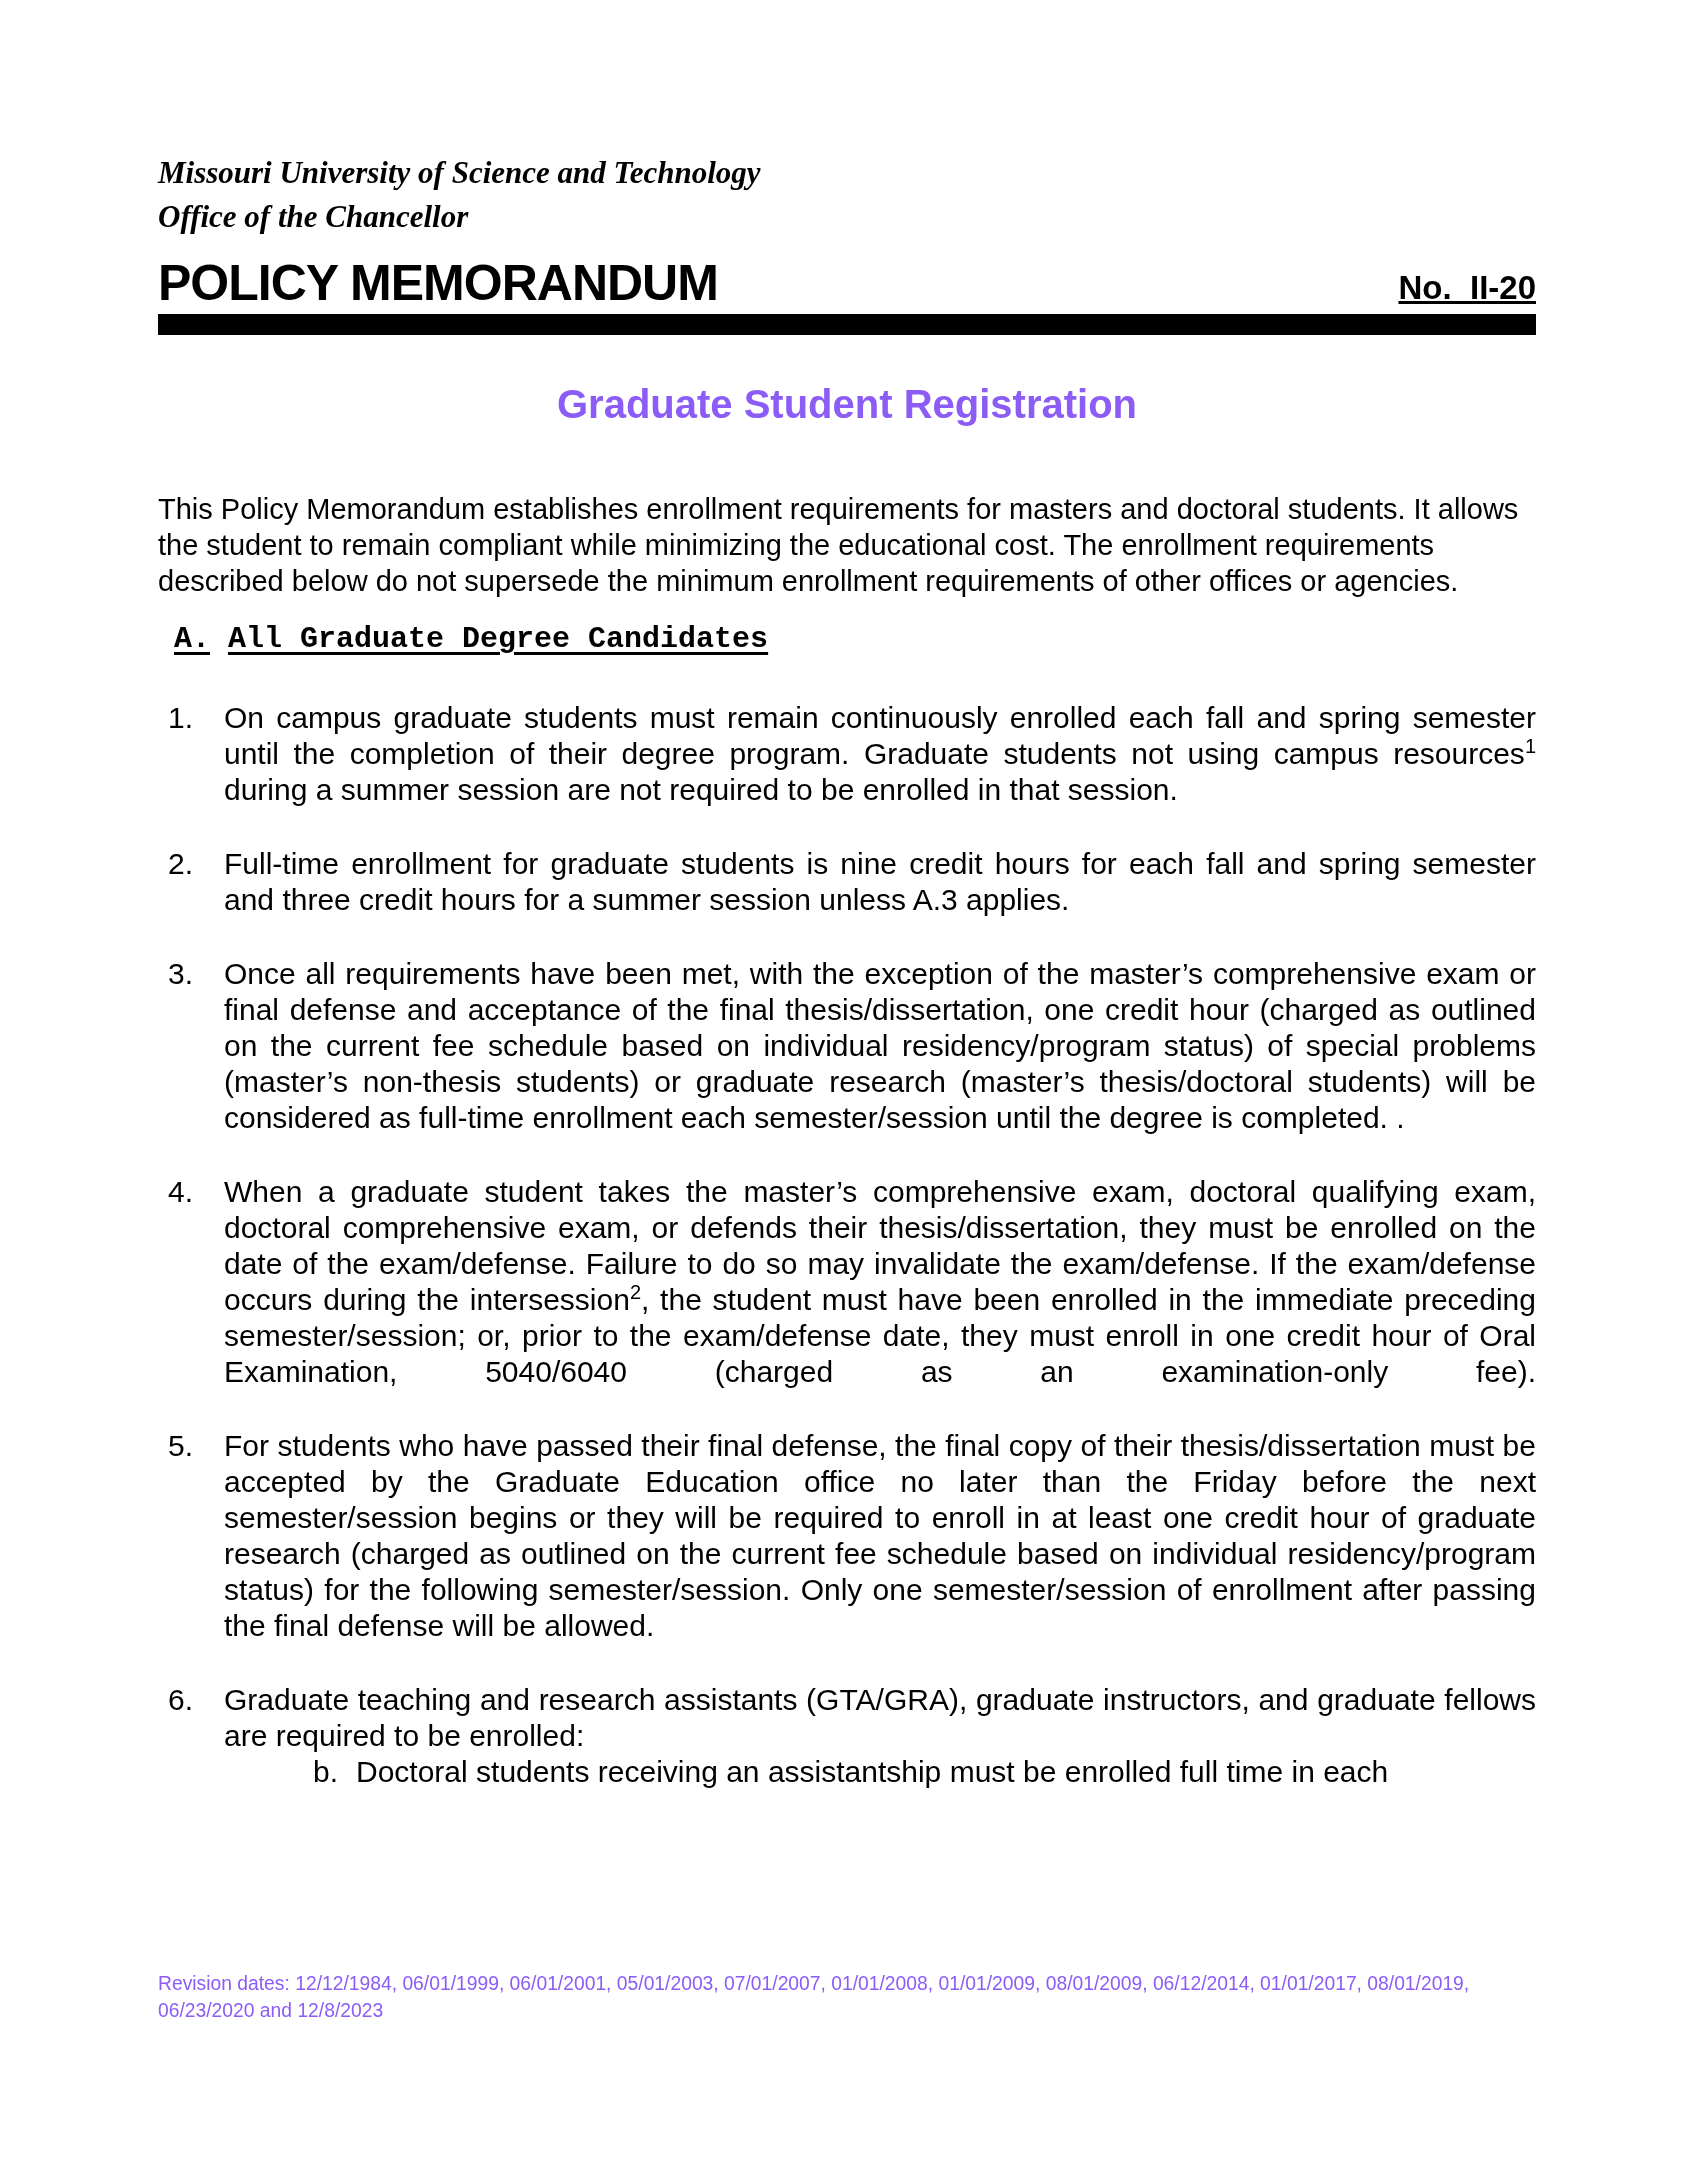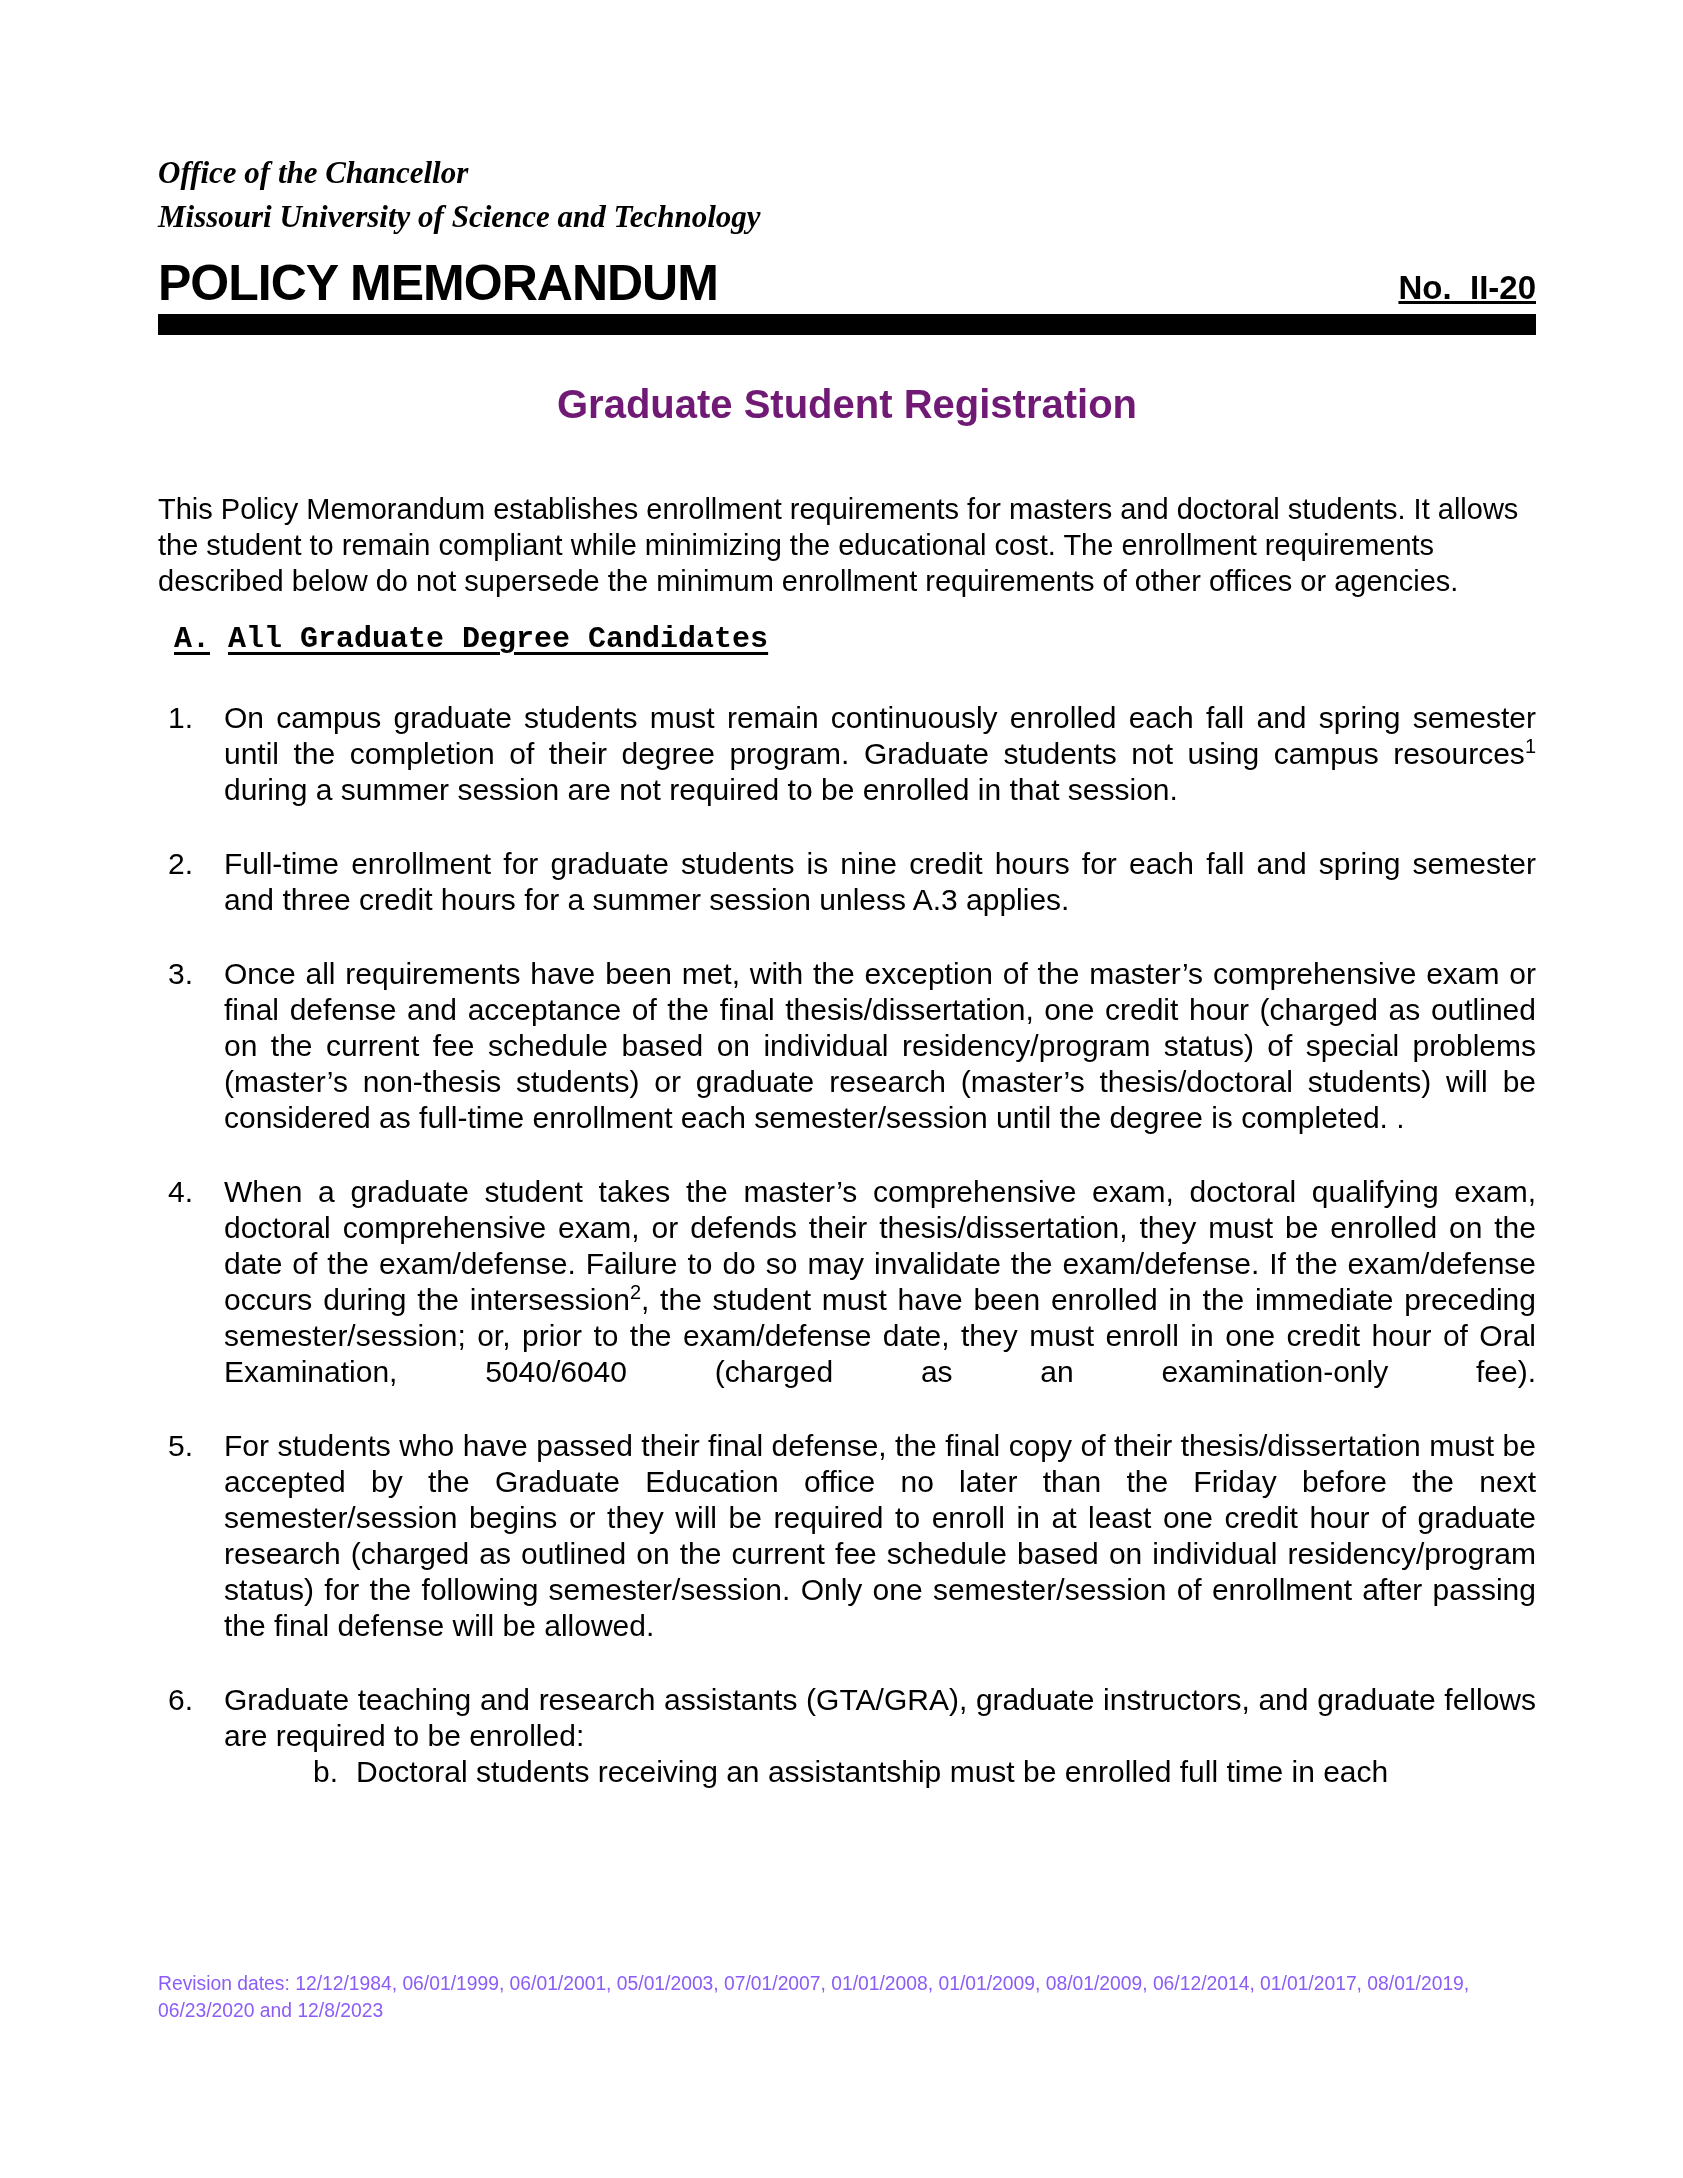--- a/index.html
+++ b/index.html
@@ -14,21 +14,21 @@
   .hdr-right{text-align:right;}
   .hdr-right div{white-space:pre;}
   .red{color:#ff0000;}
 
   
   .memo-row{display:flex;justify-content:space-between;align-items:flex-end;margin-top:18px;}
   .memo-title{font-size:50px;line-height:53px;font-weight:bold;letter-spacing:-1px;}
   .memo-no{font-size:33px;line-height:40px;font-weight:bold;white-space:pre;padding-bottom:2px;text-decoration:underline;}
   .bar{height:21px;background:#000;margin-top:4px;}
 
-  .subject{margin-top:46px;text-align:center;font-size:40px;line-height:46px;font-weight:bold;color:#701a75;}
+  .subject{margin-top:46px;text-align:center;font-size:40px;line-height:46px;font-weight:bold;color:#8b5cf6;}
 
   .intro{margin-top:64px;font-size:29px;line-height:36px;text-align:left;}
 
   .secA{margin-top:22px;margin-left:16px;font-size:30px;line-height:37px;font-weight:bold;font-family:Liberation Mono, monospace;}
   .secA .ul{text-decoration:underline;text-decoration-thickness:3px;text-underline-offset:5px;}
 
   .list{margin-top:42px;}
   .item{margin-bottom:38px;}
   .item-p{margin:8px 0 0 66px;font-size:30px;line-height:36px;text-align:justify;text-indent:-56px;}
   .item-p.justify-last{text-align-last:justify;}
@@ -41,22 +41,22 @@
           font-size:19.3px;line-height:27px;color:#8b5cf6;}
 </style>
 </head>
 <body>
 
 <div class="page">
   <div class="content">
 
     <div class="hdr">
       <div class="hdr-left">
+        <div>Missouri University of Science and Technology</div>
         <div>Office of the Chancellor</div>
-        <div>Missouri University of Science and Technology</div>
       </div>
     </div>
 
     <div class="memo-row">
       <div class="memo-title">POLICY MEMORANDUM</div>
       <div class="memo-no">No.  II-20</div>
     </div>
     <div class="bar"></div>
 
     <div class="subject">Graduate Student Registration</div>

